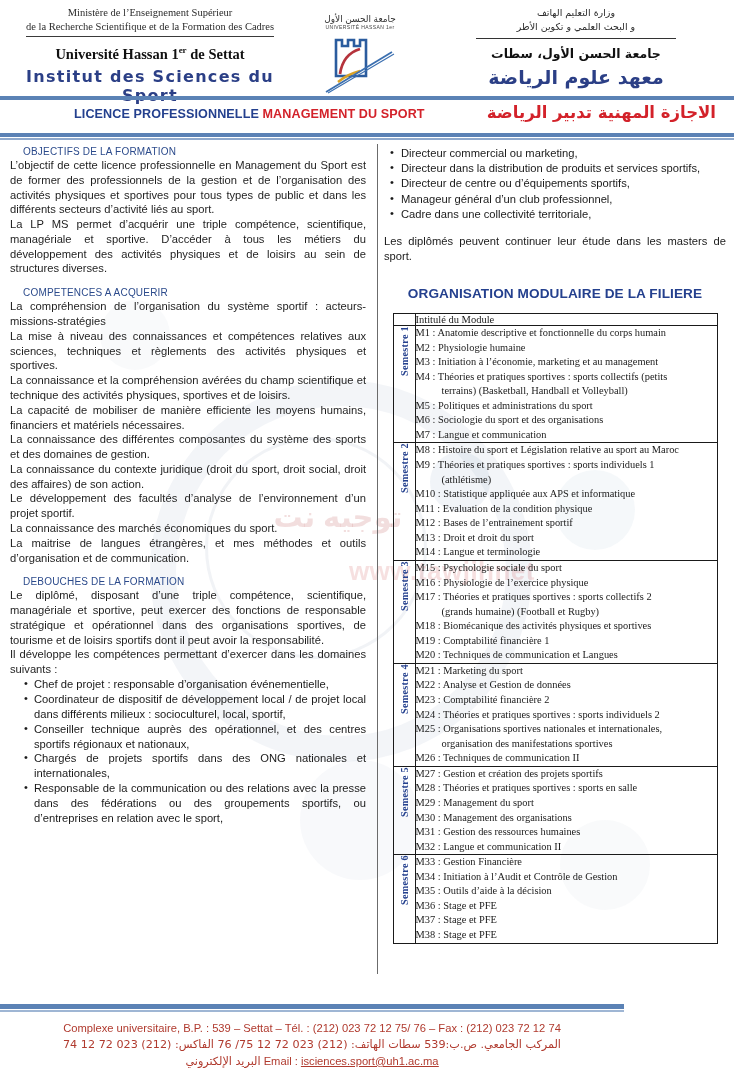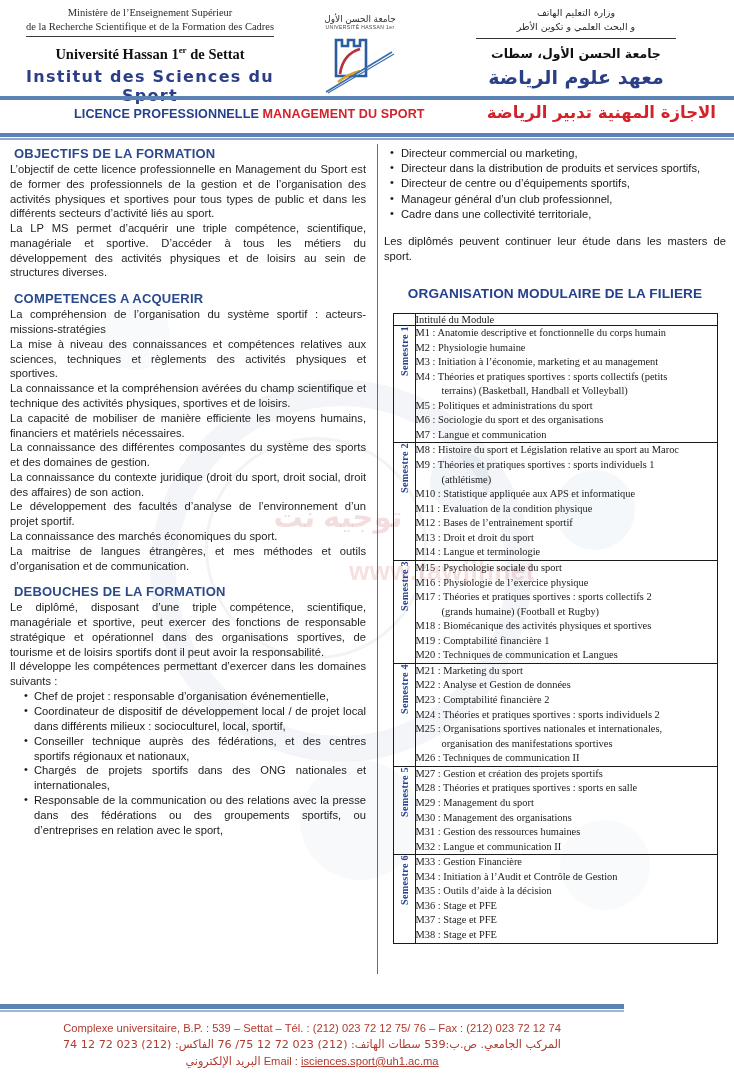--- a/index.html
+++ b/index.html
@@ -69,22 +69,22 @@
   .ban-fr .red{color:#d3222a;}
   .ban-ar{position:absolute;right:18px;top:3px;font-size:16.5px;font-weight:bold;color:#d3222a;direction:rtl;font-family:"DejaVu Sans",sans-serif;}
 
   
   .content{position:relative;z-index:2;display:flex;padding-top:6px;}
   .col-l{width:378px;padding:0 12px 0 10px;box-sizing:border-box;position:relative;}
   .col-divider{position:absolute;left:377px;top:4px;width:1px;height:830px;background:#6b6b6b;z-index:3;}
   .col-r{width:356px;padding:0 8px 0 6px;box-sizing:border-box;}
 
   .sec-head{
-    font-size:13px;font-weight:bold;color:#2b4a8b;
-    letter-spacing:.2px;margin:0 0 1px 4px;font-variant:small-caps;
+    font-size:10px;font-weight:normal;color:#2b4a8b;
+    letter-spacing:.2px;margin:0 0 1px 13px;font-variant:small-caps;
     text-transform:uppercase;
   }
   .para{font-size:11.2px;line-height:1.32;text-align:justify;color:#1e1e1e;margin:0 0 0 0;}
   .para.j{text-align:justify;text-align-last:left;}
   .gap{height:11px;}
 
   ul.bul{margin:0;padding:0 0 0 14px;list-style:none;}
   ul.bul li{font-size:11.2px;line-height:1.33;text-align:justify;position:relative;padding-left:10px;margin-bottom:0px;}
   ul.bul li:before{content:"\2022";position:absolute;left:0;top:-1px;font-size:11px;}
 
@@ -215,21 +215,21 @@
 
       <div class="gap"></div>
 
       <div class="sec-head">Debouches de la formation</div>
       <div class="para j">Le diplômé, disposant d’une triple compétence, scientifique, managériale et sportive, peut exercer des fonctions de responsable stratégique et opérationnel dans des organisations sportives, de tourisme et de loisirs sportifs dont il peut avoir la responsabilité.</div>
       <div class="para j">Il développe les compétences permettant d’exercer dans les domaines suivants :</div>
 
       <ul class="bul">
         <li>Chef de projet : responsable d’organisation événementielle,</li>
         <li>Coordinateur de dispositif de développement local / de projet local dans différents milieux : socioculturel, local, sportif,</li>
-        <li>Conseiller technique auprès des fédérations, et des centres sportifs régionaux et nationaux,</li>
+        <li>Conseiller technique auprès des opérationnel, et des centres sportifs régionaux et nationaux,</li>
         <li>Chargés de projets sportifs dans des ONG nationales et internationales,</li>
         <li>Responsable de la communication ou des relations avec la presse dans des fédérations ou des groupements sportifs, ou d’entreprises en relation avec le sport,</li>
       </ul>
     </div>
 
     <div class="col-r">
       <ul class="bul2">
         <li>Directeur commercial ou marketing,</li>
         <li>Directeur dans la distribution de produits et services sportifs,</li>
         <li>Directeur de centre ou d’équipements sportifs,</li>

